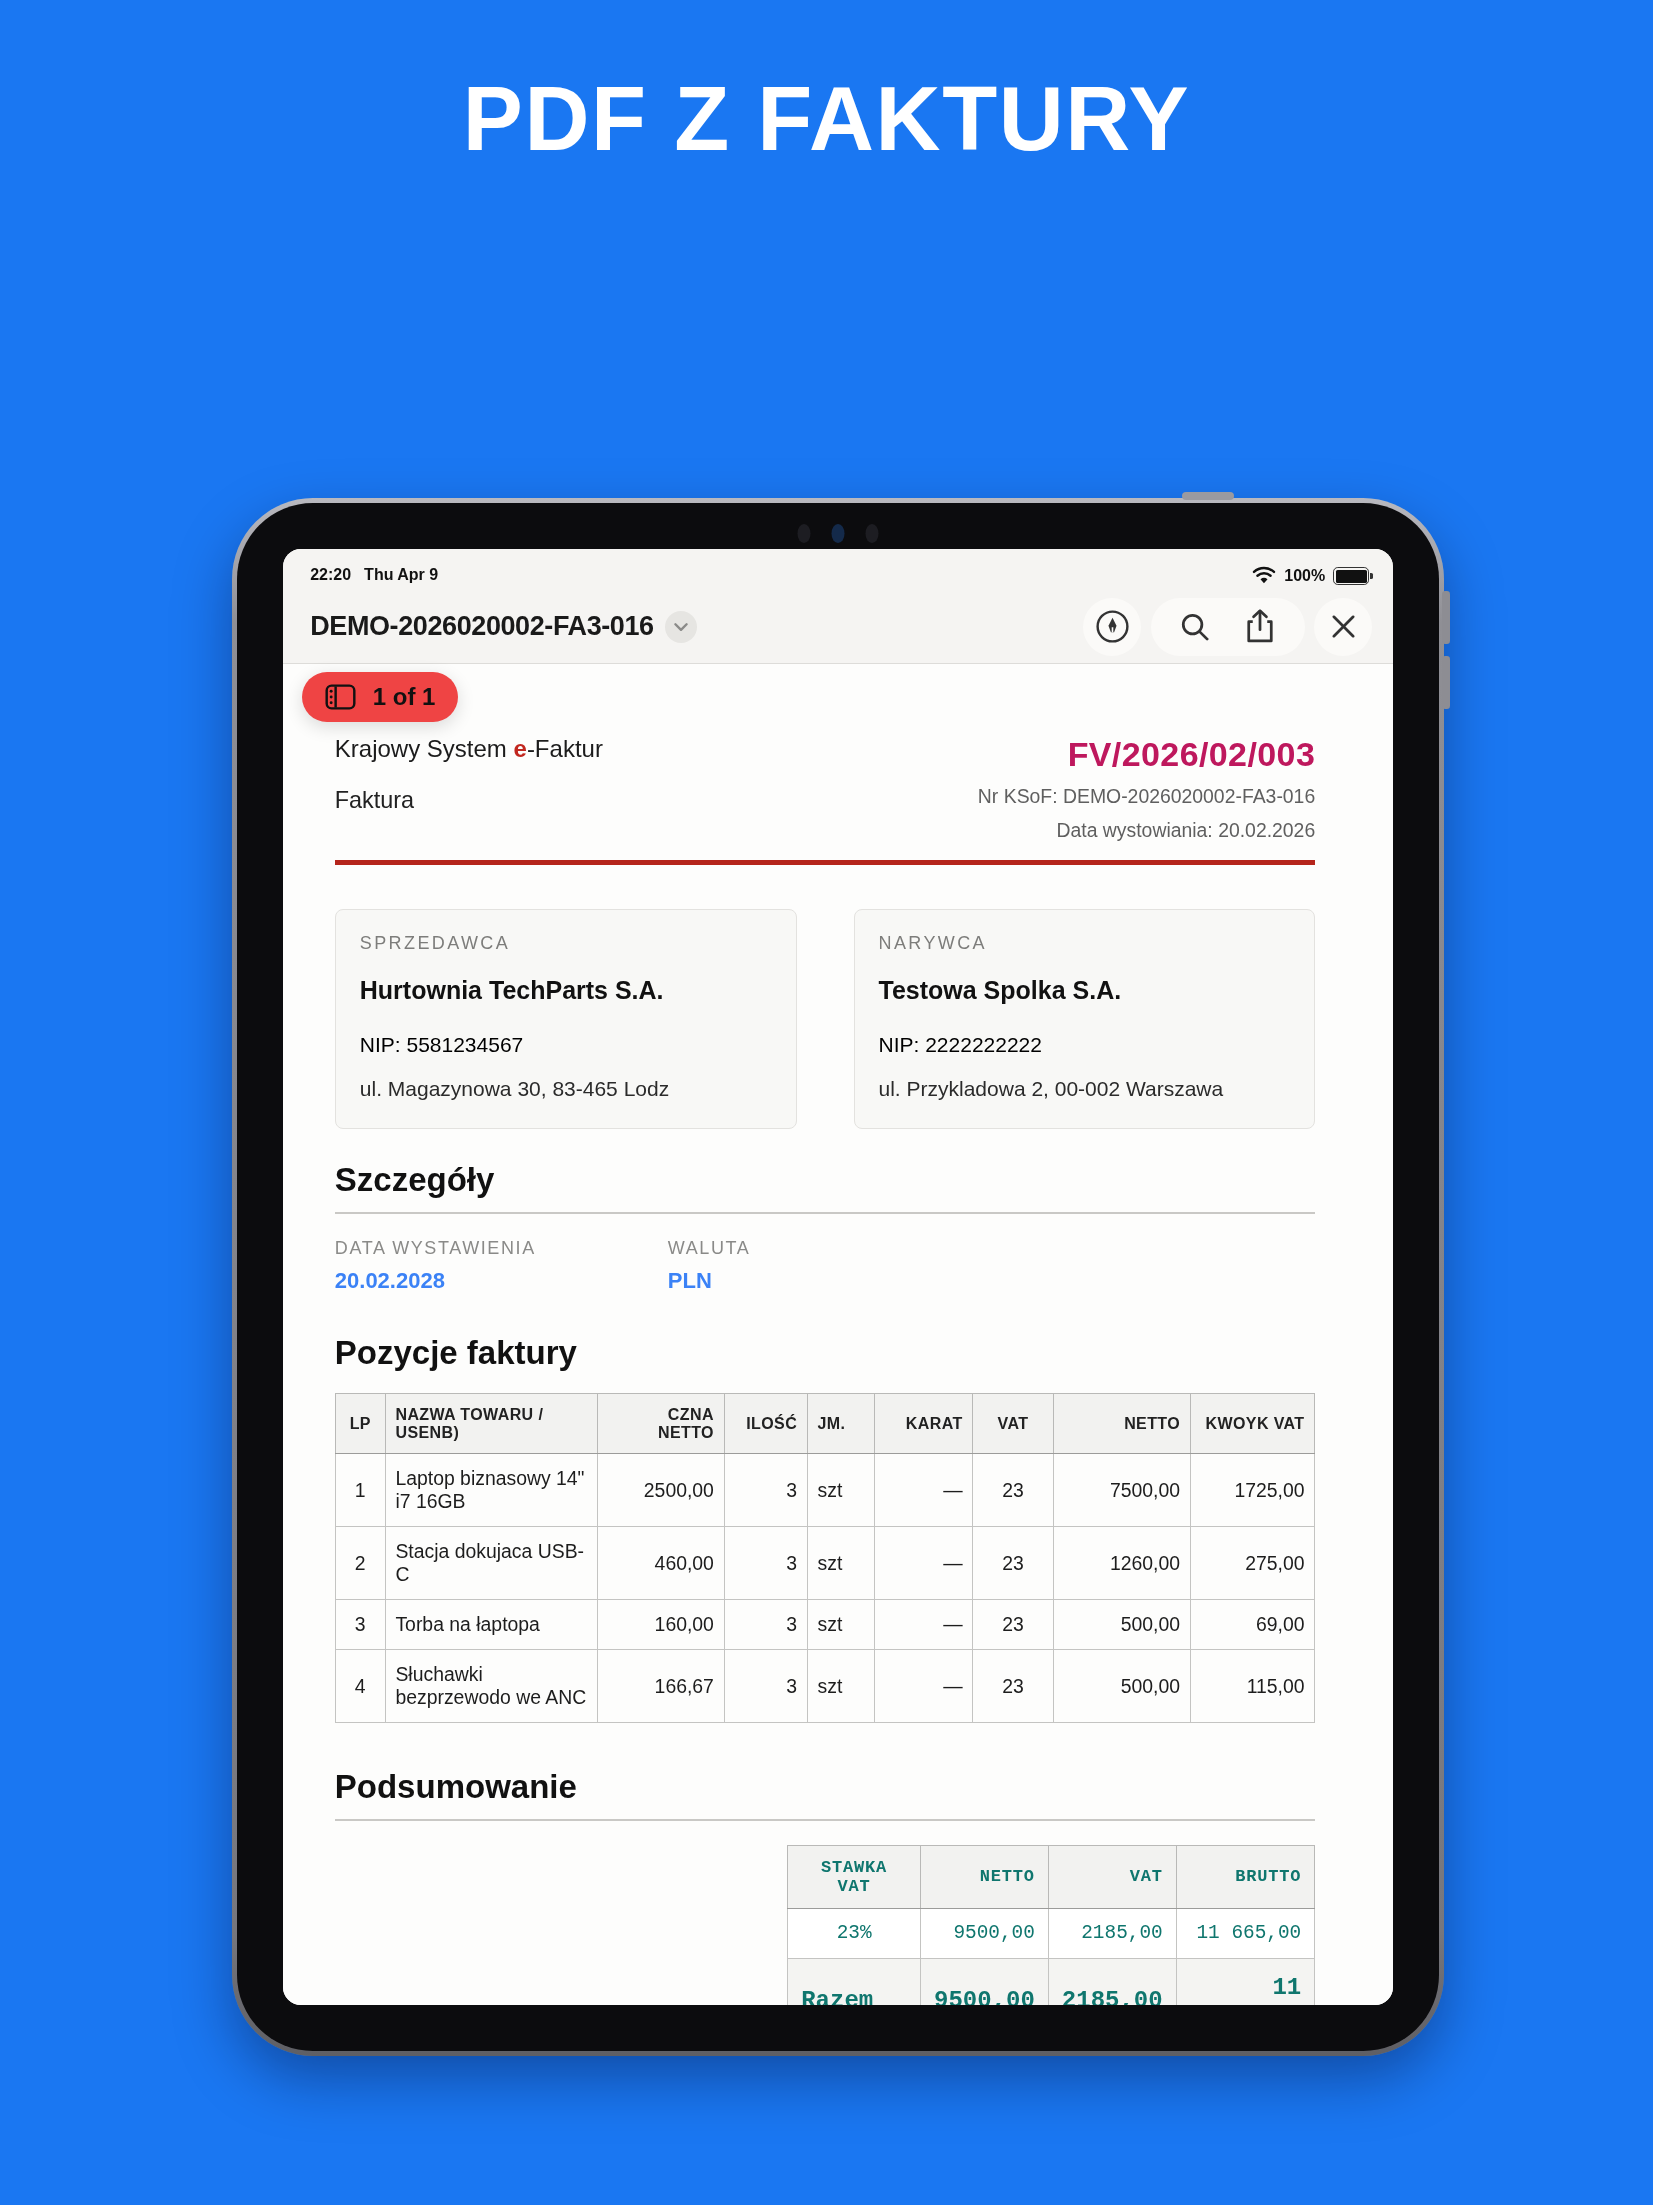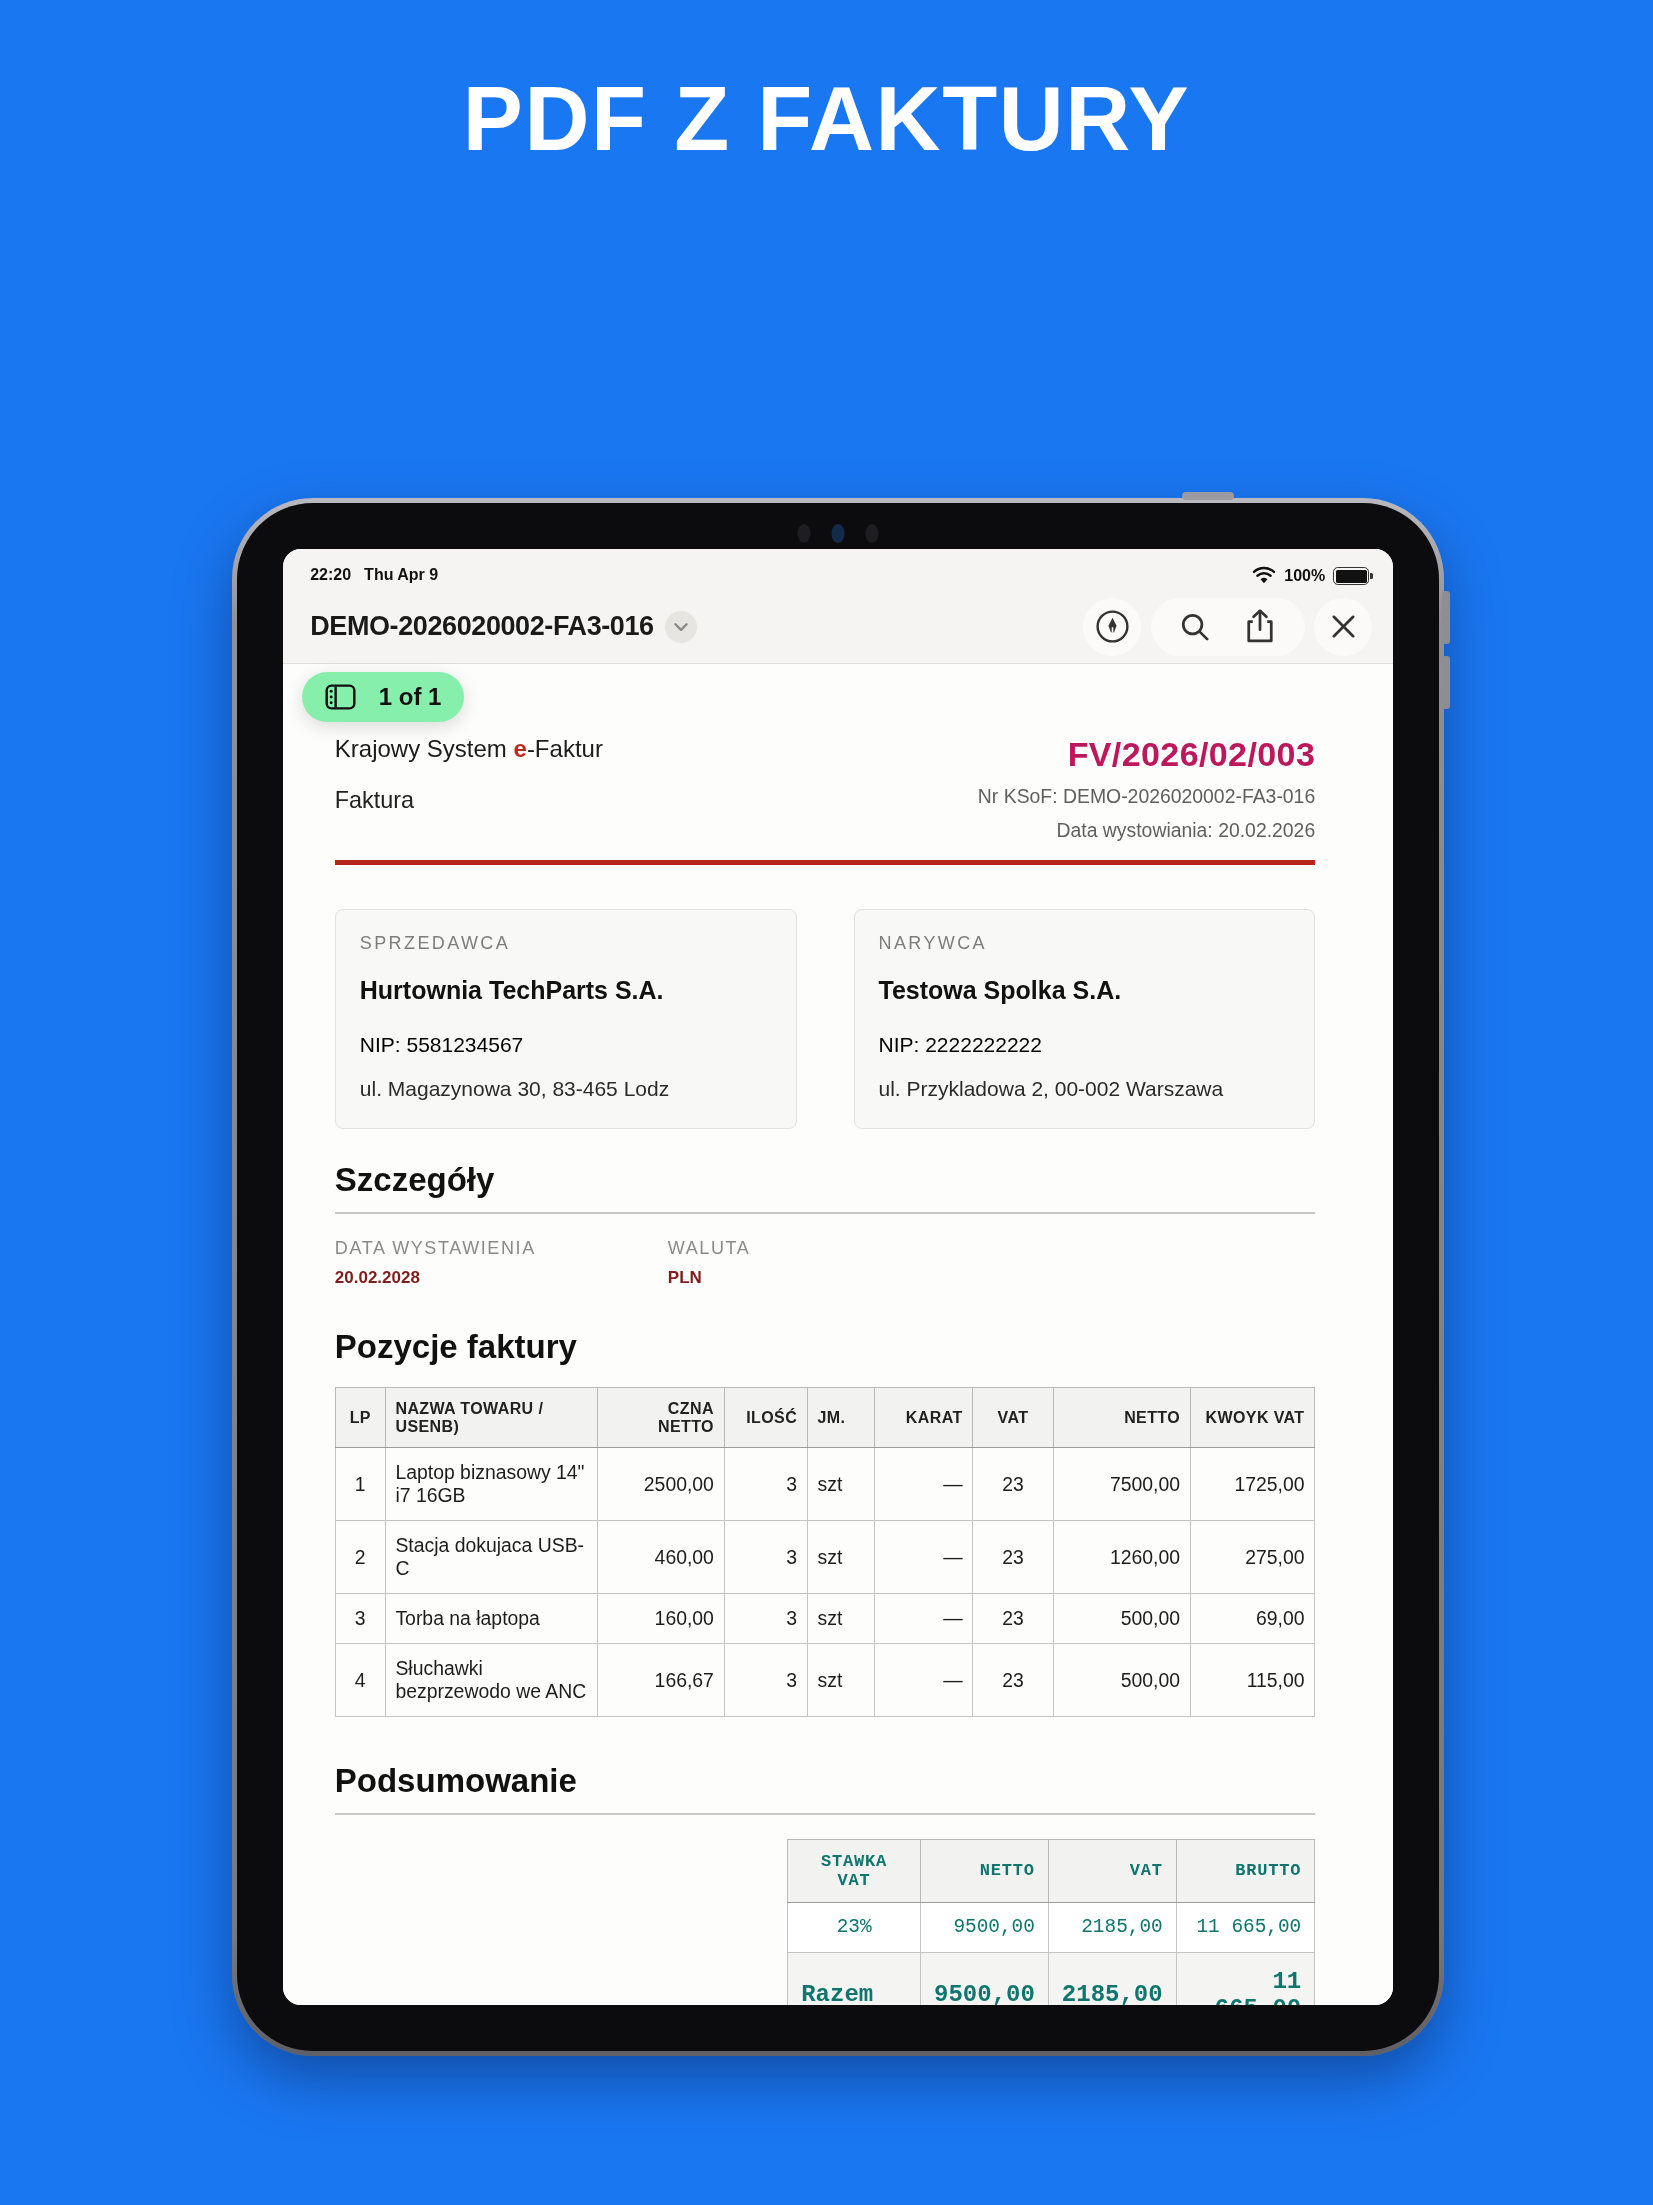--- a/index.html
+++ b/index.html
@@ -39,22 +39,22 @@
   .doc-title-wrap { display:flex; align-items:center; gap:11.3px; }
   .doc-title { font-size:27px; font-weight:bold; color:#1a1a1a; letter-spacing:-0.4px; }
   .chev-circle { width:32px; height:32px; border-radius:50%; background:#e6e5e2; display:flex; align-items:center; justify-content:center; }
   .tb-buttons { display:flex; gap:9.7px; align-items:center; }
   .tb-circle { width:58px; height:58px; border-radius:50%; background:#fbfaf8; display:flex; align-items:center; justify-content:center; }
   .tb-pill { height:58px; border-radius:32px; background:#fbfaf8; display:flex; align-items:center; gap:31px; padding:0 27.4px; }
   .tb-icon { display:block; }
 
   
   .pdf { flex:1; background:#fdfdfc; position:relative; padding:13px 78px 0 52px; }
-  .page-pill { position:absolute; left:19.4px; top:8px; background:#86efac; border-radius:26px; padding:11.3px 22.6px;
-               display:flex; align-items:center; gap:23px; box-shadow:0 4.8px 18px rgba(0,0,0,.14); font-size:24px; font-weight:600; color:#111; }
+  .page-pill { position:absolute; left:19.4px; top:8px; background:#ef4444; border-radius:26px; padding:11.3px 22.6px;
+               display:flex; align-items:center; gap:17px; box-shadow:0 4.8px 18px rgba(0,0,0,.14); font-size:24px; font-weight:600; color:#111; }
 
   .inv-header { display:flex; justify-content:space-between; margin-top:58px; }
   .inv-sys { font-size:24px; color:#1c1c1c; }
   .inv-sys .e-red { color:#c1271f; font-weight:bold; }
   .inv-doc-type { font-size:23.4px; color:#222; margin-top:24px; }
   .inv-right { text-align:right; }
   .inv-number { font-size:34px; font-weight:bold; color:#be185d; letter-spacing:0.4px; }
   .inv-meta { font-size:19.4px; color:#5f5f5f; margin-top:11.3px; }
   .red-rule { height:4.8px; background:#b5251c; margin-top:18px; }
 
@@ -65,21 +65,21 @@
   .party-nip { font-size:21px; color:#000000; margin-top:28px; }
   .party-addr { font-size:21px; color:#2b2b2b; margin-top:19.4px; }
 
   .sec-heading { font-size:33px; font-weight:bold; color:#111; }
   .sec-rule { height:1.6px; background:#c9c8c5; margin-top:13px; }
 
   .details { margin-top:32px; }
   .details-grid { display:flex; margin-top:24px; }
   .detail-col-1 { width:333px; }
   .detail-label { font-size:18px; letter-spacing:1.6px; color:#8a8a88; }
-  .detail-value { font-size:17px; font-weight:bold; color:#7f1d1d; margin-top:9.7px; }
+  .detail-value { font-size:22px; font-weight:bold; color:#3b82f6; margin-top:9.7px; }
 
   .items { margin-top:40px; }
   table { border-collapse:collapse; }
   .items-table { width:100%; margin-top:21px; border:1.6px solid #9c9c9a; font-size:19.4px; color:#1d1d1d; }
   .items-table th { background:#f2f2f0; font-size:16px; font-weight:bold; letter-spacing:0.4px; color:#222;
                     padding:11.3px 9.7px; border:0.8px solid #b9b9b7; border-bottom:1.6px solid #9c9c9a; }
   .items-table td { padding:13px 9.7px; border:0.8px solid #c4c4c2; background:#fdfdfc; }
   .al { text-align:left; } .ar { text-align:right; } .ac { text-align:center; }
 
   .summary { margin-top:45px; }

